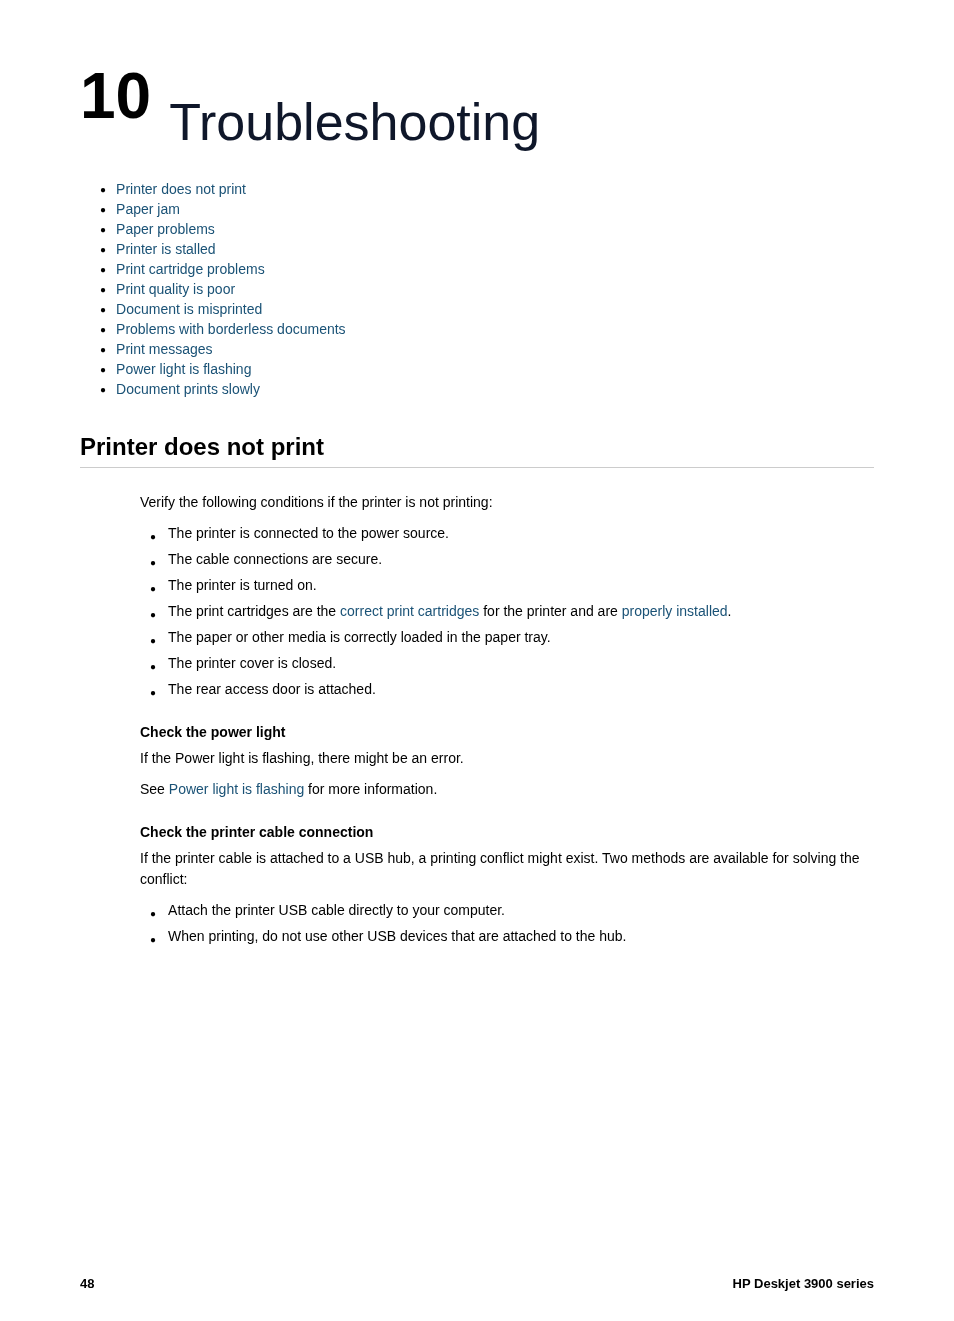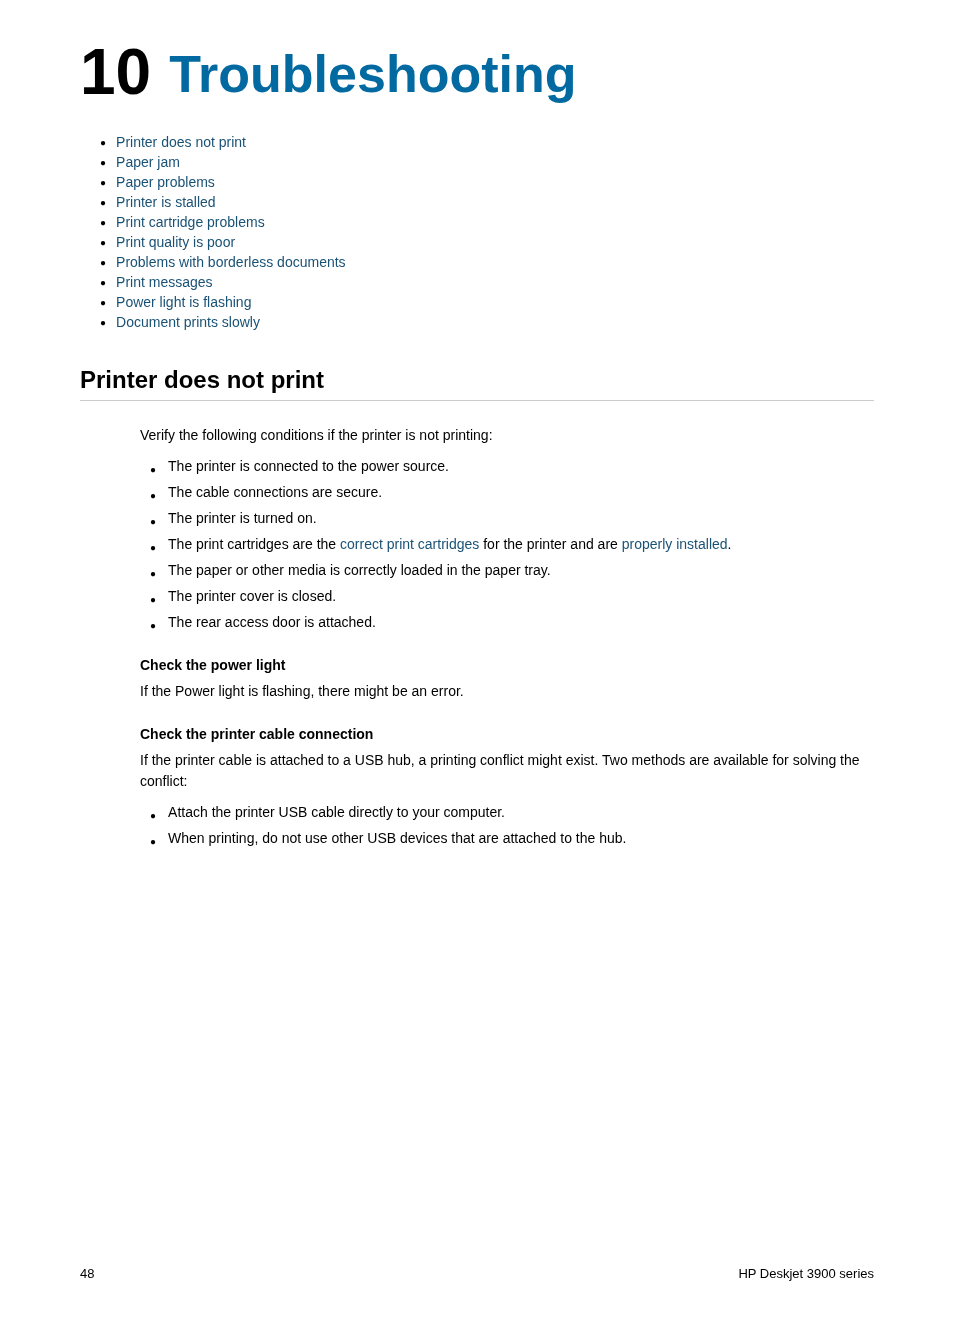--- a/index.html
+++ b/index.html
@@ -28,24 +28,25 @@
     .chapter-number {
       font-size: 64px;
       font-weight: bold;
       line-height: 1;
       margin-right: 18px;
       color: #000;
     }
 
     .chapter-title {
       font-size: 52px;
-      font-weight: bold;
+      font-weight: normal;
       line-height: 1.1;
-      color: #0369a1;
+      color: #0f172a;
       padding-top: 6px;
+      margin-top: 48px;
     }
 
     .toc-list {
       list-style: none;
       margin-bottom: 36px;
       padding-left: 20px;
     }
 
     .toc-list li {
       margin-bottom: 4px;
@@ -119,28 +120,29 @@
       flex-shrink: 0;
     }
 
     .link {
       color: #1a5276;
       text-decoration: none;
     }
 
     .page-footer {
       position: absolute;
-      bottom: 40px;
+      bottom: 30px;
       left: 80px;
       right: 80px;
       display: flex;
       justify-content: space-between;
       align-items: center;
       font-size: 13px;
       color: #000;
+      font-weight: bold;
     }
 
     .footer-page {
       font-size: 13px;
     }
 
     .footer-brand {
       font-size: 13px;
     }
   </style>
@@ -165,20 +167,23 @@
   <li>
       <a class="link" href="#printer-is-stalled">Printer is stalled</a>
     </li>
   <li>
       <a class="link" href="#print-cartridge-problems">Print cartridge problems</a>
     </li>
   <li>
       <a class="link" href="#print-quality">Print quality is poor</a>
     </li>
   <li>
+      <a class="link" href="#misprinted">Document is misprinted</a>
+    </li>
+  <li>
       <a class="link" href="#borderless">Problems with borderless documents</a>
     </li>
   <li>
       <a class="link" href="#error-messages">Print messages</a>
     </li>
   <li>
       <a class="link" href="#power-light">Power light is flashing</a>
     </li>
   <li>
       <a class="link" href="#prints-slowly">Document prints slowly</a>
@@ -211,20 +216,21 @@
         </li>
       <li>
           <span>The rear access door is attached.</span>
         </li>
     </ul>
   </div>
 
   <div class="subsection">
     <div class="subsection-title">Check the power light</div>
     <p class="subsection-text">If the Power light is flashing, there might be an error.</p>
+    <p class="subsection-text">See <a class="link" href="#power-light">Power light is flashing</a> for more information.</p>
   </div>
 
   <div class="subsection">
     <div class="subsection-title">Check the printer cable connection</div>
     <p class="subsection-text">If the printer cable is attached to a USB hub, a printing conflict might exist. Two methods are available for solving the conflict:</p>
     <ul class="bullet-list">
       <li>
           <span>Attach the printer USB cable directly to your computer.</span>
         </li>
       <li>

